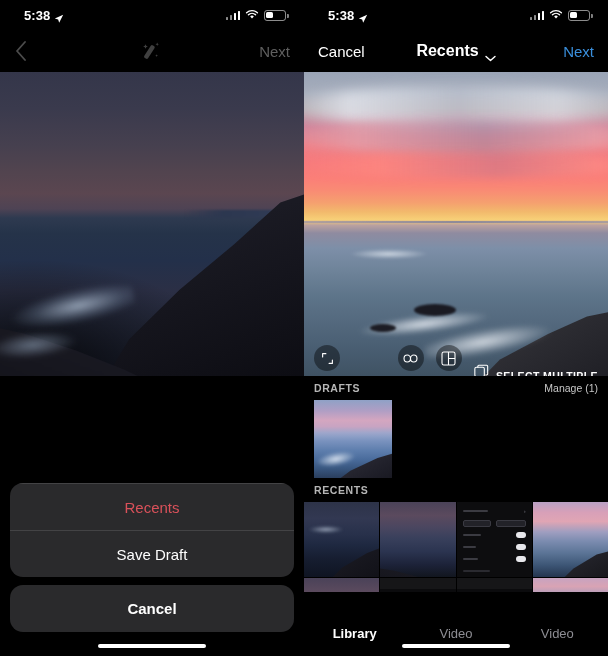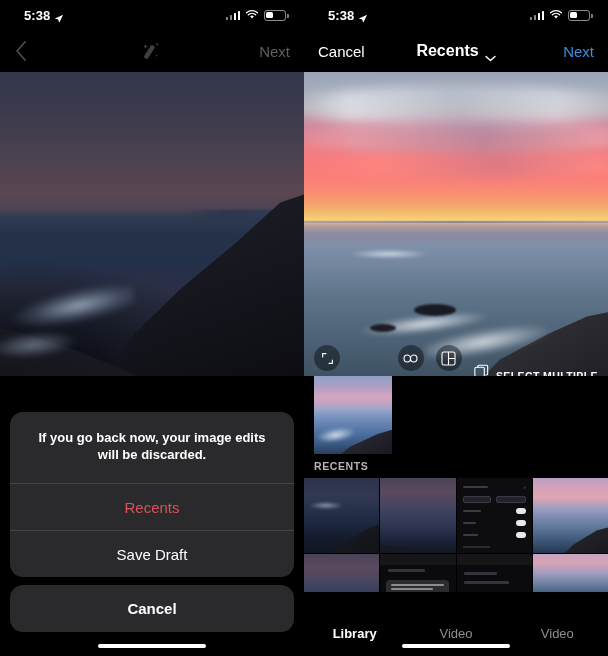--- a/index.html
+++ b/index.html
@@ -364,21 +364,20 @@
       <div class="headland"></div>
       <div class="cliff"></div>
       <div class="cliff2"></div>
       <div class="surf"></div>
       <div class="surf2"></div>
     </div>
 
     <div class="alert-scrim"></div>
     <div class="alert-wrap">
       <div class="alert-card">
-        <div class="alert-msg">If you go back now, your image edits will be discarded.</div>
         <div class="alert-act destructive">Recents</div>
         <div class="alert-act">Save Draft</div>
       </div>
       <div class="alert-cancel">Cancel</div>
     </div>
 
     <div class="home-ind"></div>
   </div>
 
   <div class="panel">
@@ -468,20 +467,24 @@
                 <rect x="1" y="3.4" width="11.4" height="11.4" rx="2" stroke="#fff" stroke-width="1.3" fill="none"></rect>
                 <path d="M4.6 3.4V2.2A1.2 1.2 0 0 1 5.8 1h9.4A1.2 1.2 0 0 1 16.4 2.2v9.4a1.2 1.2 0 0 1-1.2 1.2H14" stroke="#fff" stroke-width="1.3" fill="none" stroke-linecap="round"></path>
               </svg>
             </span>
             <span class="sel-mult-label">SELECT MULTIPLE</span>
           </div>
         </div>
       </div>
     </div>
 
+    <div class="section-head">
+      <span class="section-title">DRAFTS</span>
+      <span class="section-action">Manage (1)</span>
+    </div>
     <div class="drafts-row">
       <div class="draft-thumb">
         <div class="dfoam"></div>
         <div class="drock"></div>
       </div>
     </div>
 
     <div class="section-head">
       <span class="section-title">RECENTS</span>
     </div>

